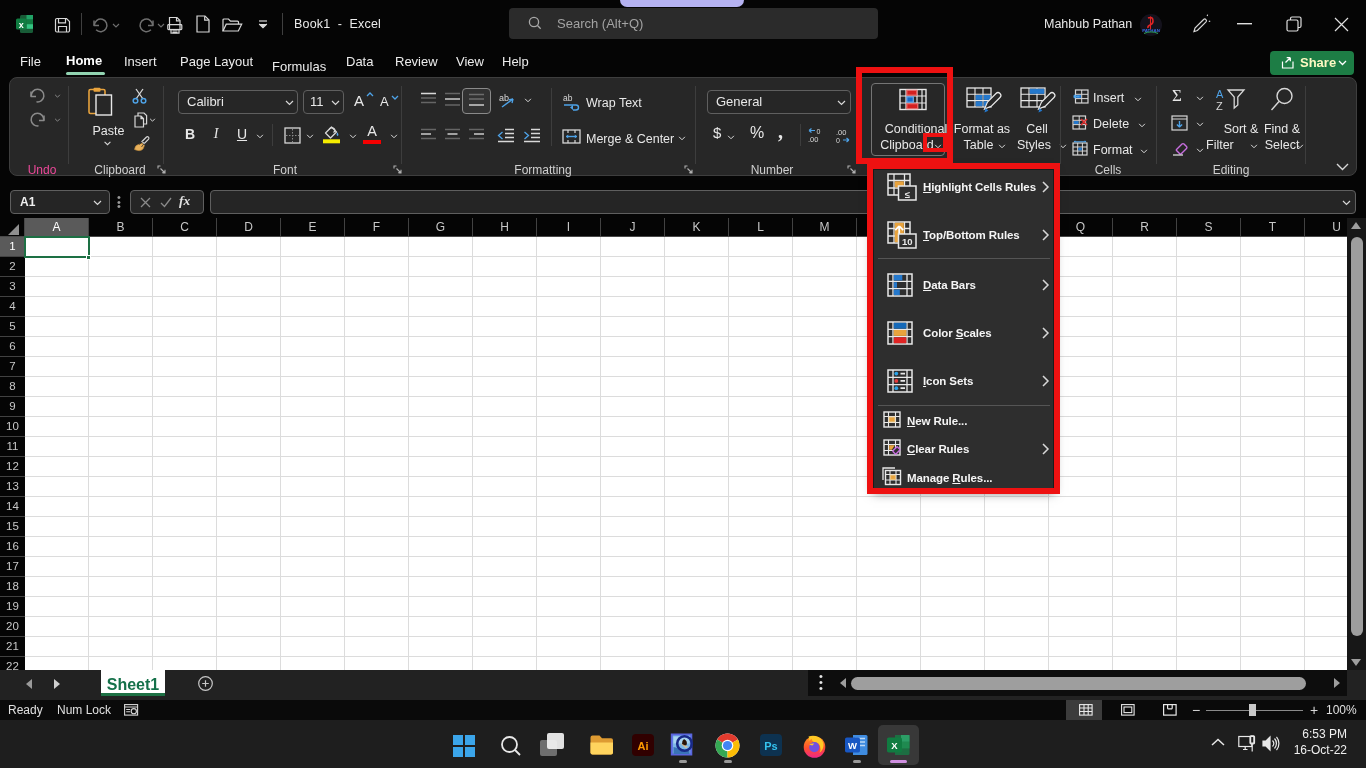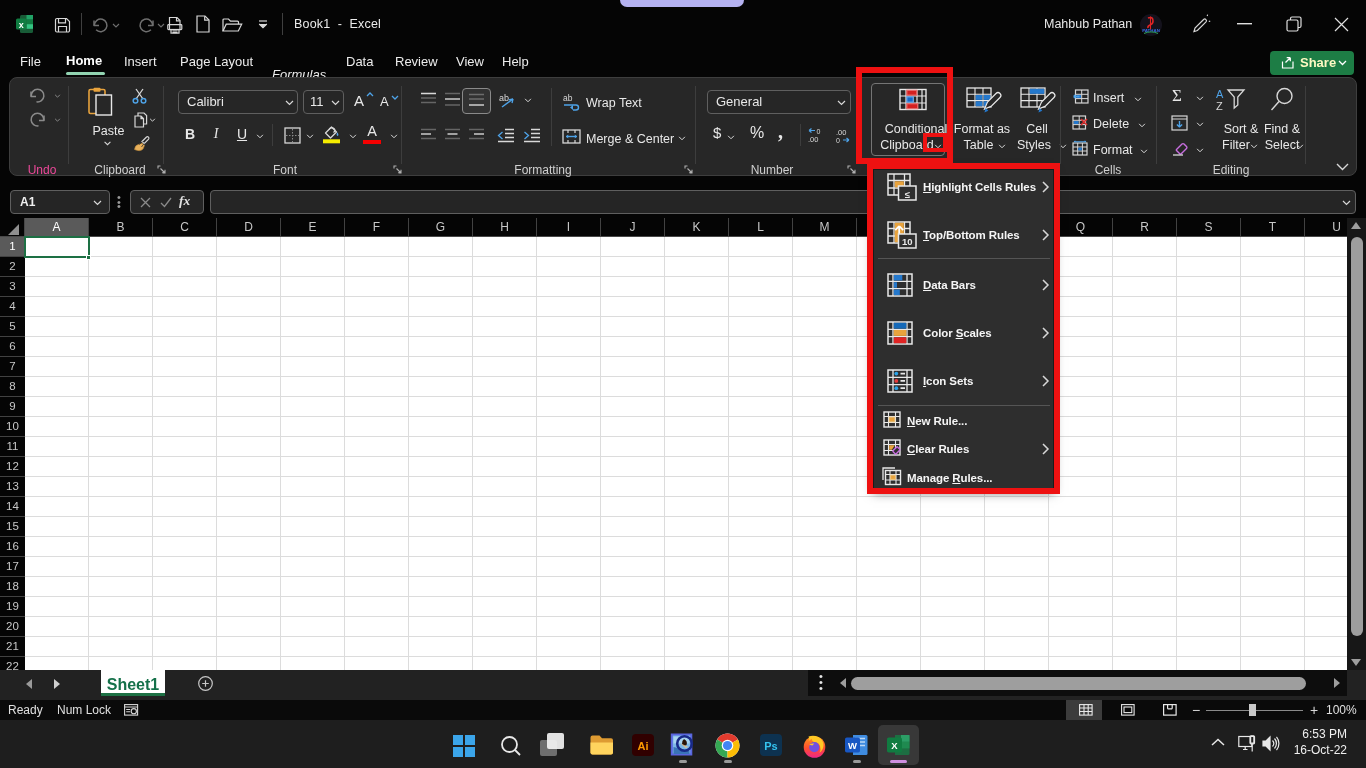--- a/index.html
+++ b/index.html
@@ -66,20 +66,27 @@
     </svg>
 
     <svg class="ico" style="left:258px;top:20px;" width="10" height="9" viewBox="0 0 10 9" fill="none" stroke="#d8d8d8" stroke-width="1.2">
       <path d="M1 1 h8"></path>
         <path d="M1.2 4 l3.8 3.6 3.8-3.6" fill="#d8d8d8" stroke="none"></path>
         <path d="M1.2 4 l3.8 3.6 3.8-3.6"></path>
     </svg>
     <div class="ab" style="left:282px;top:13px;width:1px;height:22px;background:#3f3f3f;"></div>
     <div class="ab" style="left:294px;top:17px;color:#ececec;font-size:12.5px;letter-spacing:.2px;">Book1&nbsp; -&nbsp; Excel</div>
 
+    <div class="ab" style="left:509px;top:8px;width:369px;height:31px;background:#2b2b2b;border-radius:4px;">
+      <svg class="ico" style="left:19px;top:8px;" width="14" height="14" viewBox="0 0 14 14" fill="none" stroke="#a8a8a8" stroke-width="1.3">
+        <circle cx="6" cy="6" r="4.6"></circle>
+          <path d="M9.5 9.5 l3.2 3.2"></path>
+      </svg>
+      <div class="ab" style="left:48px;top:8px;color:#a3a3a3;font-size:13px;">Search (Alt+Q)</div>
+    </div>
 
     <div class="ab" style="left:620px;top:0;width:124px;height:7px;background:#b5b2f1;border-radius:0 0 8px 8px;"></div>
 
     <div class="ab" style="left:1044px;top:17px;color:#e8e8e8;font-size:12.5px;">Mahbub Pathan</div>
     <svg class="ico" style="left:1139px;top:13px;" width="24" height="24" viewBox="0 0 24 24">
       <circle cx="12" cy="12" r="11" fill="#14121c"></circle>
       <path d="M9 5 q5-2 5 3 q0 3-3 4 q-2.5 1-2 3" stroke="#e02424" stroke-width="1.6" fill="none"></path>
       <path d="M11.5 3.5 v13" stroke="#e02424" stroke-width="1.1"></path>
       <text x="12" y="19" font-size="4.4" fill="#3468e0" text-anchor="middle" font-family="Liberation Sans" font-weight="bold">PATHAN</text>
       <path d="M5 20.5 q3-1.6 7-1.6 q4 0 7 1.6" stroke="#2aa05a" stroke-width="1" fill="none"></path>
@@ -102,21 +109,21 @@
       <path d="M1 1 l13 13 M14 1 l-13 13"></path>
     </svg>
   </div>
 
   <div class="ab" id="tabrow" style="left:0;top:48px;width:1366px;height:28px;background:#050505;color:#ececec;font-size:13px;">
     <div class="ab" style="left:20px;top:6px;">File</div>
     <div class="ab" style="left:66px;top:5px;font-weight:bold;color:#fff;">Home</div>
     <div class="ab" style="left:66px;top:24px;width:39px;height:3px;background:#92d3b1;border-radius:2px;"></div>
     <div class="ab" style="left:124px;top:6px;">Insert</div>
     <div class="ab" style="left:180px;top:6px;">Page Layout</div>
-    <div class="ab" style="left:272px;top:19px;font-style:italic;">Formulas</div>
+    <div class="ab" style="left:272px;top:11px;">Formulas</div>
     <div class="ab" style="left:346px;top:6px;">Data</div>
     <div class="ab" style="left:395px;top:6px;">Review</div>
     <div class="ab" style="left:456px;top:6px;">View</div>
     <div class="ab" style="left:502px;top:6px;">Help</div>
 
     <div class="ab" style="left:1270px;top:3px;width:84px;height:24px;background:#1d7d45;border-radius:4px;color:#fef9c3;">
       <svg class="ico" style="left:11px;top:5px;" width="15" height="14" viewBox="0 0 15 14" fill="none" stroke="#fff" stroke-width="1.2">
         <path d="M1.5 5.5 v6.5 h10.5 v-6.5"></path>
         <path d="M4.5 6.5 l4.8-4.8 M9.3 1.7 l-3.6 0 M9.3 1.7 l0 3.6" stroke-width="1.3"></path>
       </svg>
@@ -433,21 +440,21 @@
     <svg class="ico" style="left:1186px;top:70px;" width="8" height="5" viewBox="0 0 9 6" fill="none" stroke="#d8d8d8" stroke-width="1.2">
         <path d="M1 1 l3.5 3.5 3.5-3.5"></path>
       </svg>
 
     <svg class="ico" style="left:1206px;top:10px;" width="30" height="24" viewBox="0 0 30 24">
       <text x="0" y="9.5" font-size="11" fill="#4ea3e8" font-family="Liberation Sans">A</text>
       <text x="0" y="22" font-size="11" fill="#d8d8d8" font-family="Liberation Sans">Z</text>
       <path d="M12 2 h16 l-6.2 7 v8 l-3.6 3 v-11 z" fill="none" stroke="#d8d8d8" stroke-width="1.3"></path>
     </svg>
     <div class="ab" style="left:1201px;top:44px;width:60px;text-align:center;">Sort &amp;</div>
-    <div class="ab" style="left:1196px;top:60px;width:60px;text-align:center;">Filter</div>
+    <div class="ab" style="left:1196px;top:60px;width:60px;text-align:left;">Filter</div>
     <svg class="ico" style="left:1240px;top:66px;" width="8" height="5" viewBox="0 0 9 6" fill="none" stroke="#d8d8d8" stroke-width="1.2">
         <path d="M1 1 l3.5 3.5 3.5-3.5"></path>
       </svg>
 
     <svg class="ico" style="left:1260px;top:9px;" width="25" height="25" viewBox="0 0 25 25" fill="none" stroke="#d8d8d8" stroke-width="1.4">
       <circle cx="14.5" cy="9" r="7.5"></circle>
         <path d="M9 14.5 L1.5 23"></path>
     </svg>
     <div class="ab" style="left:1242px;top:44px;width:60px;text-align:center;">Find &amp;</div>
     <div class="ab" style="left:1242px;top:60px;width:60px;text-align:center;">Select</div>

